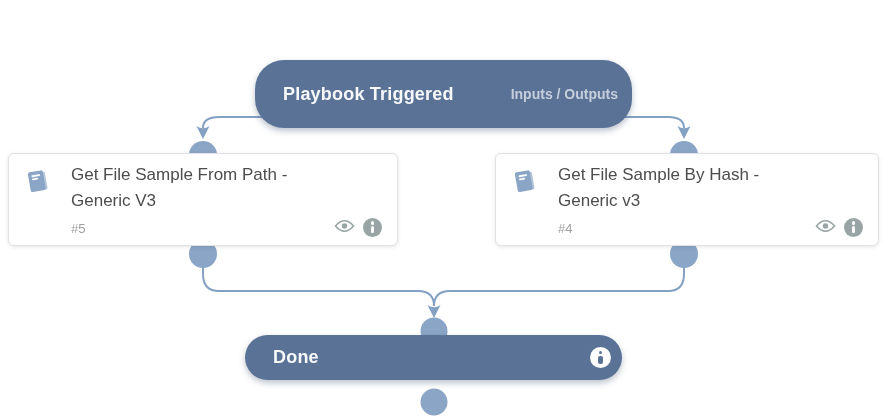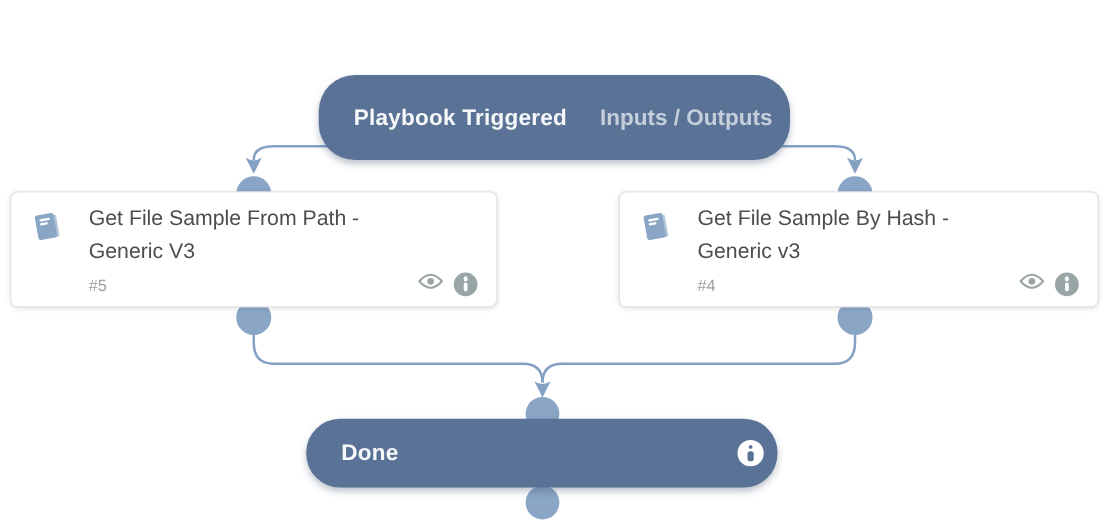--- a/index.html
+++ b/index.html
@@ -16,27 +16,27 @@
   .edge{stroke:var(--connector);stroke-width:2;fill:none;}
   .arrow{fill:var(--connector);stroke:none;}
   .dot{fill:var(--dot);stroke:none;}
 
   .pill-node{
     position:absolute;z-index:2;display:flex;align-items:center;
     background:var(--node-bg);border-radius:29px;
     box-shadow:0 3px 6px rgba(60,80,110,.35);
   }
   .node-trigger{left:255px;top:14px;width:377px;height:68px;margin-top:46px;}
-  .node-done{left:245px;top:335px;width:377px;height:55px;border-radius:27px;justify-content:center;}
+  .node-done{left:245px;top:335px;width:377px;height:45px;border-radius:27px;justify-content:center;}
   .node-title{
     padding-left:28px;font-size:18px;font-weight:700;color:var(--node-text);
     letter-spacing:.2px;
   }
   .node-link{
-    margin-left:auto;padding-right:14px;font-size:18px;font-weight:700;
+    margin-left:auto;padding-right:14px;font-size:14px;font-weight:700;
     color:var(--node-subtext);cursor:pointer;
   }
   .node-info{
     margin-left:auto;margin-right:11px;width:21px;height:21px;border-radius:50%;
     background:#fff;position:relative;cursor:pointer;flex:0 0 auto;
   }
   .node-info .i-dot{position:absolute;left:8.6px;top:3.6px;width:3.8px;height:3.8px;border-radius:50%;background:var(--node-bg);}
   .node-info .i-stem{position:absolute;left:8.4px;top:8.6px;width:4.2px;height:8.6px;border-radius:2px;background:var(--node-bg);}
 
   .task-card{

